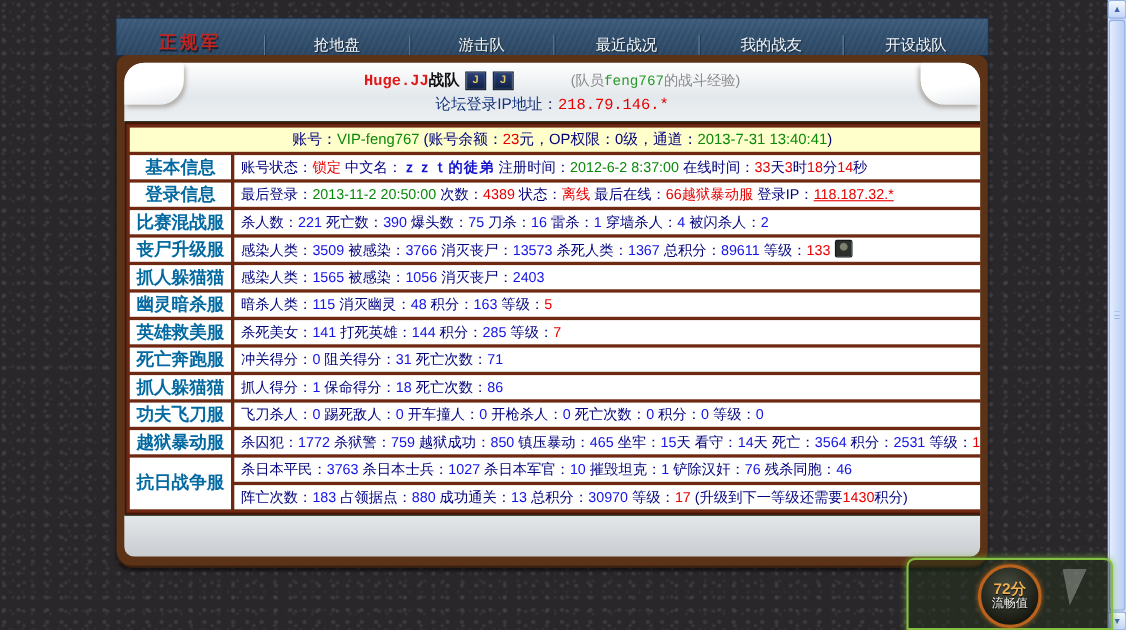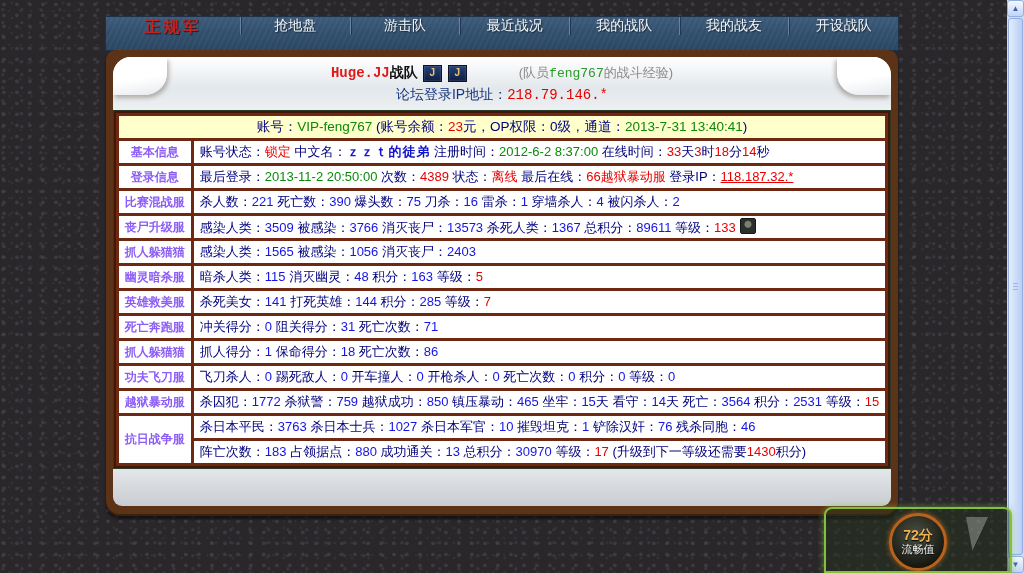--- a/index.html
+++ b/index.html
@@ -12,21 +12,21 @@
       radial-gradient(circle at 70% 20%, rgba(64,59,66,.5) 0 1px, transparent 1.8px),
       radial-gradient(circle at 15% 75%, rgba(82,76,85,.4) 0 1.2px, transparent 2px),
       radial-gradient(circle at 85% 65%, rgba(58,53,61,.55) 0 1px, transparent 1.6px);
     background-size:13px 11px,17px 15px,19px 13px,11px 17px;
   }
   
   .nav{
     position:absolute;left:106px;top:17px;width:792px;height:33px;
     background:linear-gradient(180deg,#3d5a7a 0%,#32506e 45%,#2b4663 100%);
     background-blend-mode:normal;
-    display:flex;align-items:flex-start;
+    display:flex;align-items:flex-end;
     box-shadow:0 0 0 1px #1d3148;
   }
   .nav::after{content:"";position:absolute;inset:0;
     background:repeating-linear-gradient(115deg,rgba(255,255,255,.035) 0 2px,transparent 2px 5px);
     pointer-events:none;}
   .nav-logo{
     flex:0 0 134px;display:flex;align-items:center;justify-content:center;
     color:#c32420;font-weight:bold;font-size:16px;letter-spacing:3px;
     text-shadow:1px 1px 1px rgba(0,0,0,.6);z-index:1;
   }
@@ -72,21 +72,21 @@
   
   table.stats{
     position:relative;z-index:3;
     margin:7px auto 0;width:calc(100% - 28px);
     border-collapse:separate;border-spacing:3px;
     background:#6f2812;border:2px solid #431708;
     box-shadow:0 0 0 1px #2c3b27;
   }
   td,th{background:#ffffff;height:22px;font-size:13px;padding:0 6px;white-space:nowrap;overflow:hidden;}
   td.account-cell{background:#ffffcc;text-align:center;font-size:13.5px;}
-  th.label-cell{width:100px;color:#8b5cf6;font-weight:bold;font-size:12px;text-align:center;}
+  th.label-cell{width:100px;color:#0369a1;font-weight:bold;font-size:16px;text-align:center;}
   td.stats-cell{text-align:left;}
   .sg-n{color:#00007d;}
   .sg-b{color:#1414e6;}
   .sg-r{color:#e80000;}
   .sg-g{color:#0a8a0a;}
   .sg-bb{color:#1414cc;font-weight:bold;letter-spacing:1px;}
   .sg-ru{color:#e80000;text-decoration:underline;cursor:pointer;}
   .avatar-icon{display:inline-block;width:14px;height:14px;vertical-align:-2px;margin-left:4px;
     background:radial-gradient(circle at 50% 38%,#7d7f6e 0 3px,#2b2f2b 4px);
     border:1px solid #14181a;border-radius:2px;}
@@ -117,21 +117,20 @@
 </style>
 </head>
 <body>
 
 <div class="nav">
   <div class="nav-logo">正规军</div>
   <div class="nav-items" id="nav-items">
       <div class="nav-tab">抢地盘</div>
       <div class="nav-tab">游击队</div>
       <div class="nav-tab">最近战况</div>
-      <div class="nav-tab">我的战队</div>
       <div class="nav-tab">我的战友</div>
       <div class="nav-tab">开设战队</div>
     </div>
 </div>
 
 <div class="panel">
   <div class="panel-inner">
     <div class="curl curl-left"></div>
     <div class="curl curl-right"></div>
 

